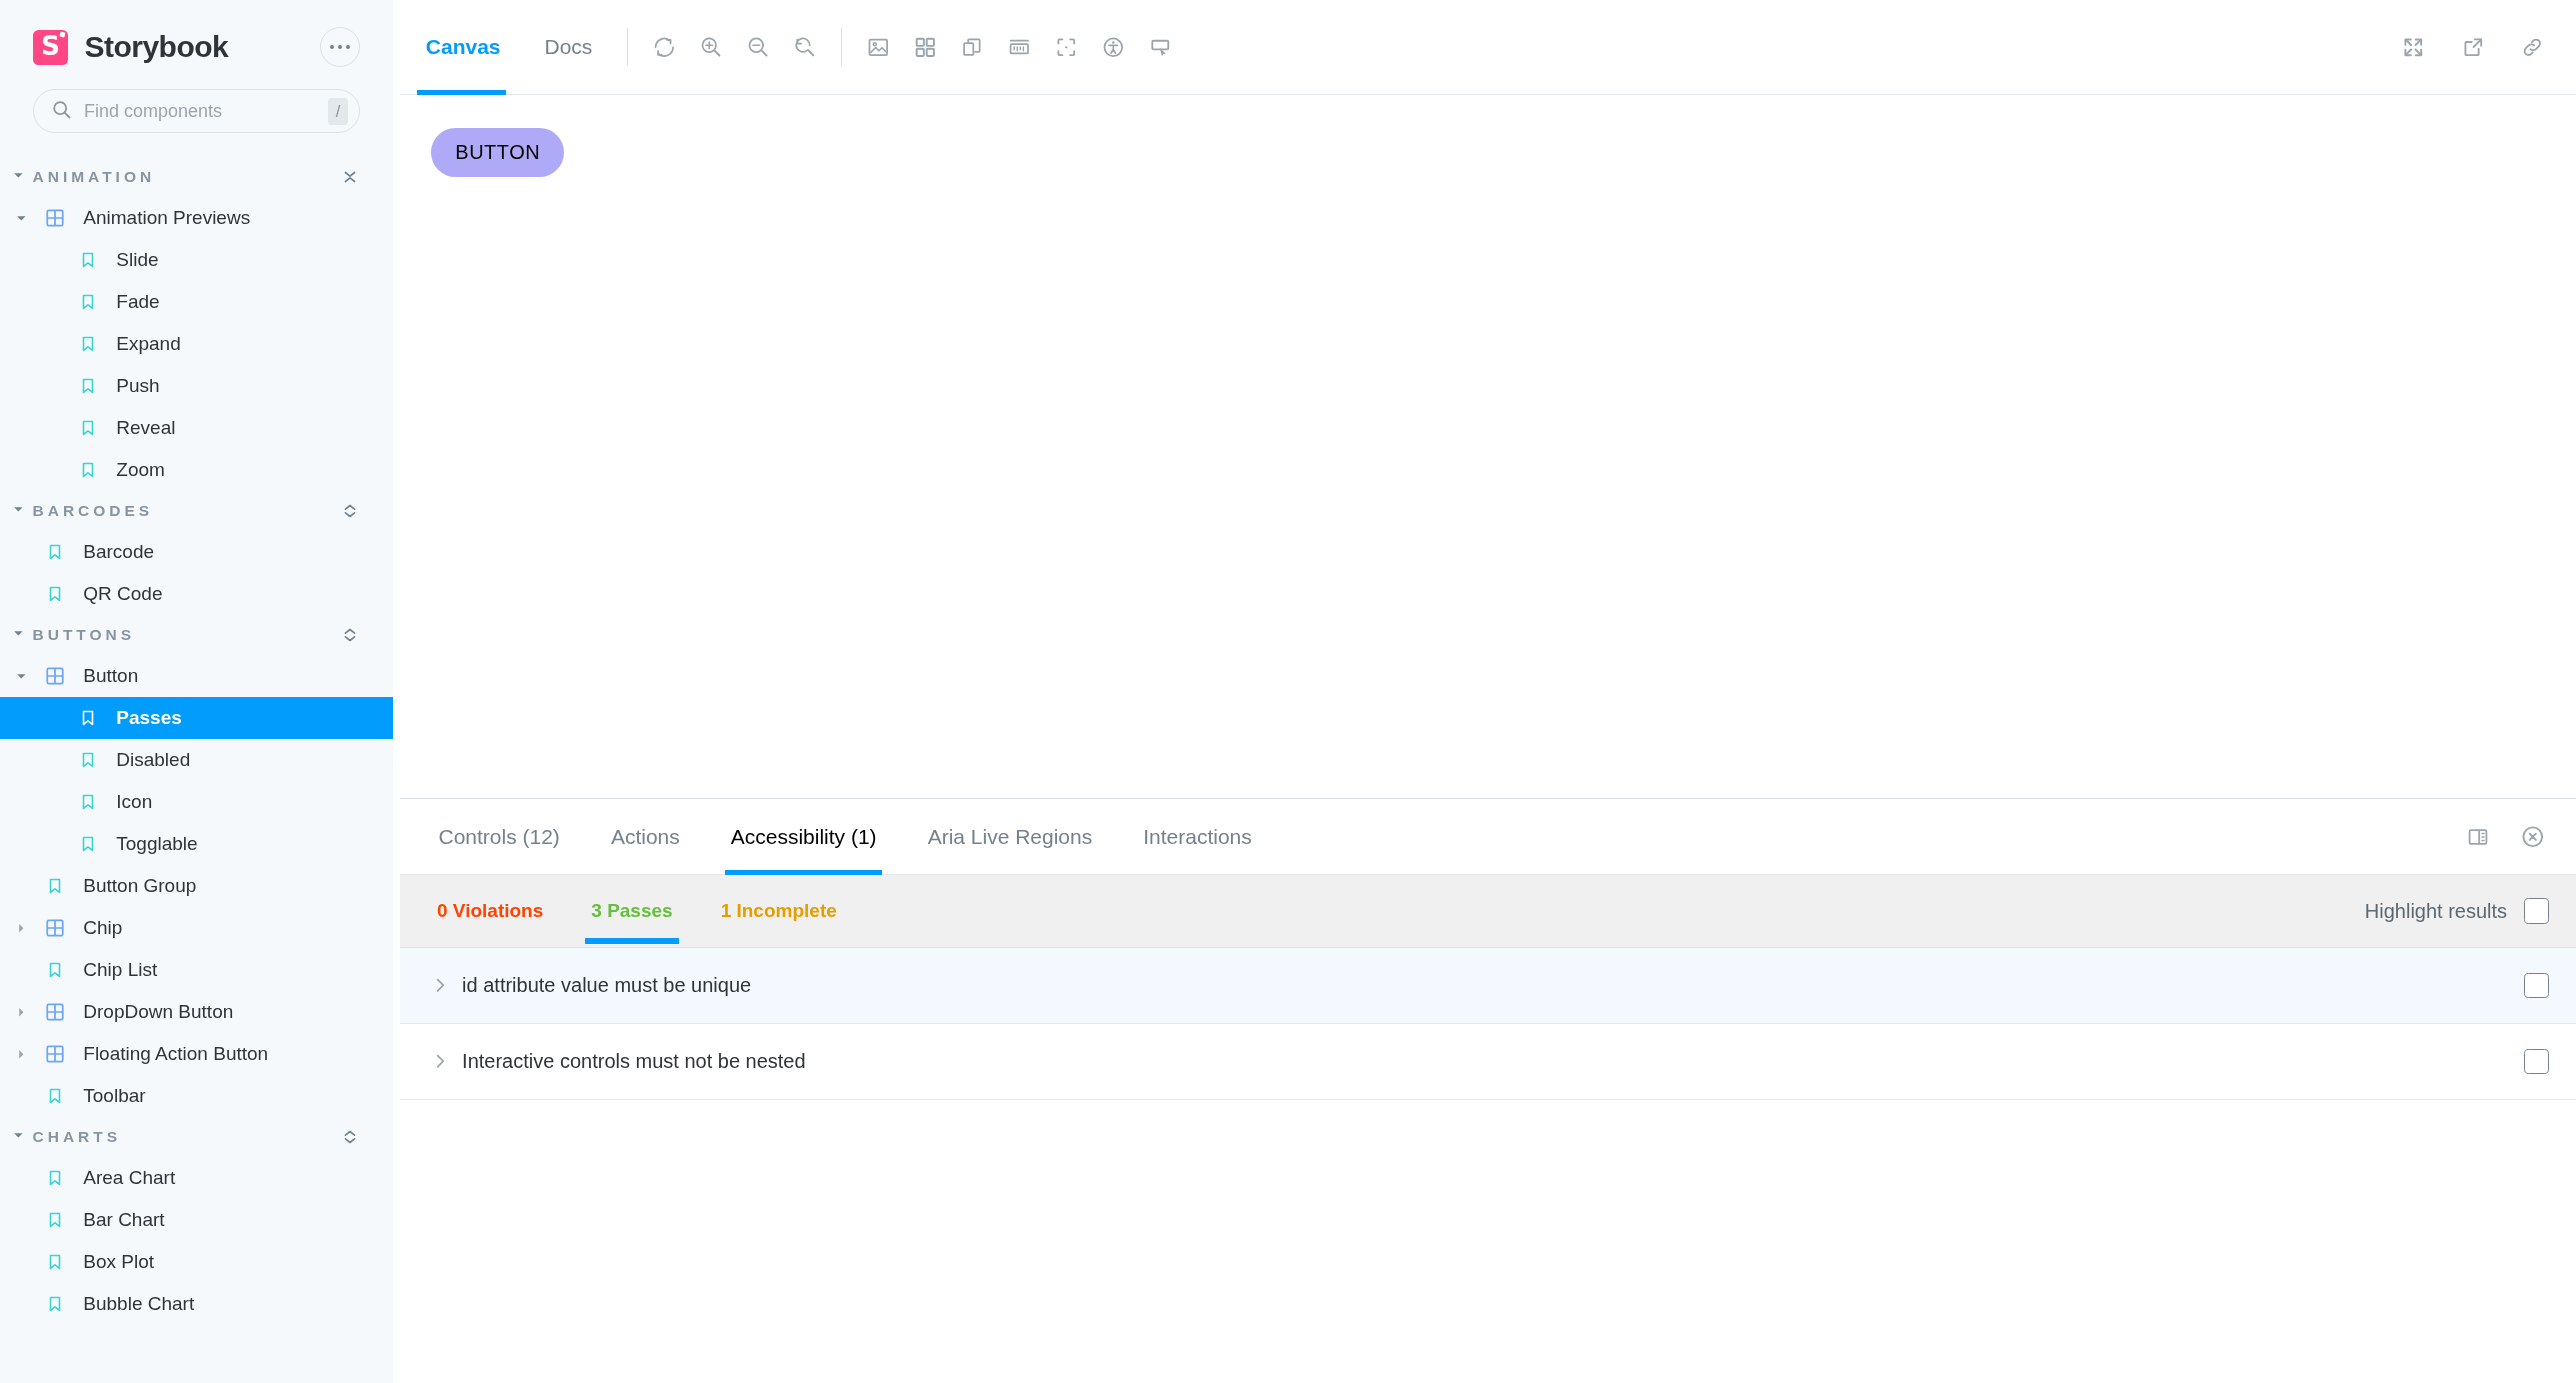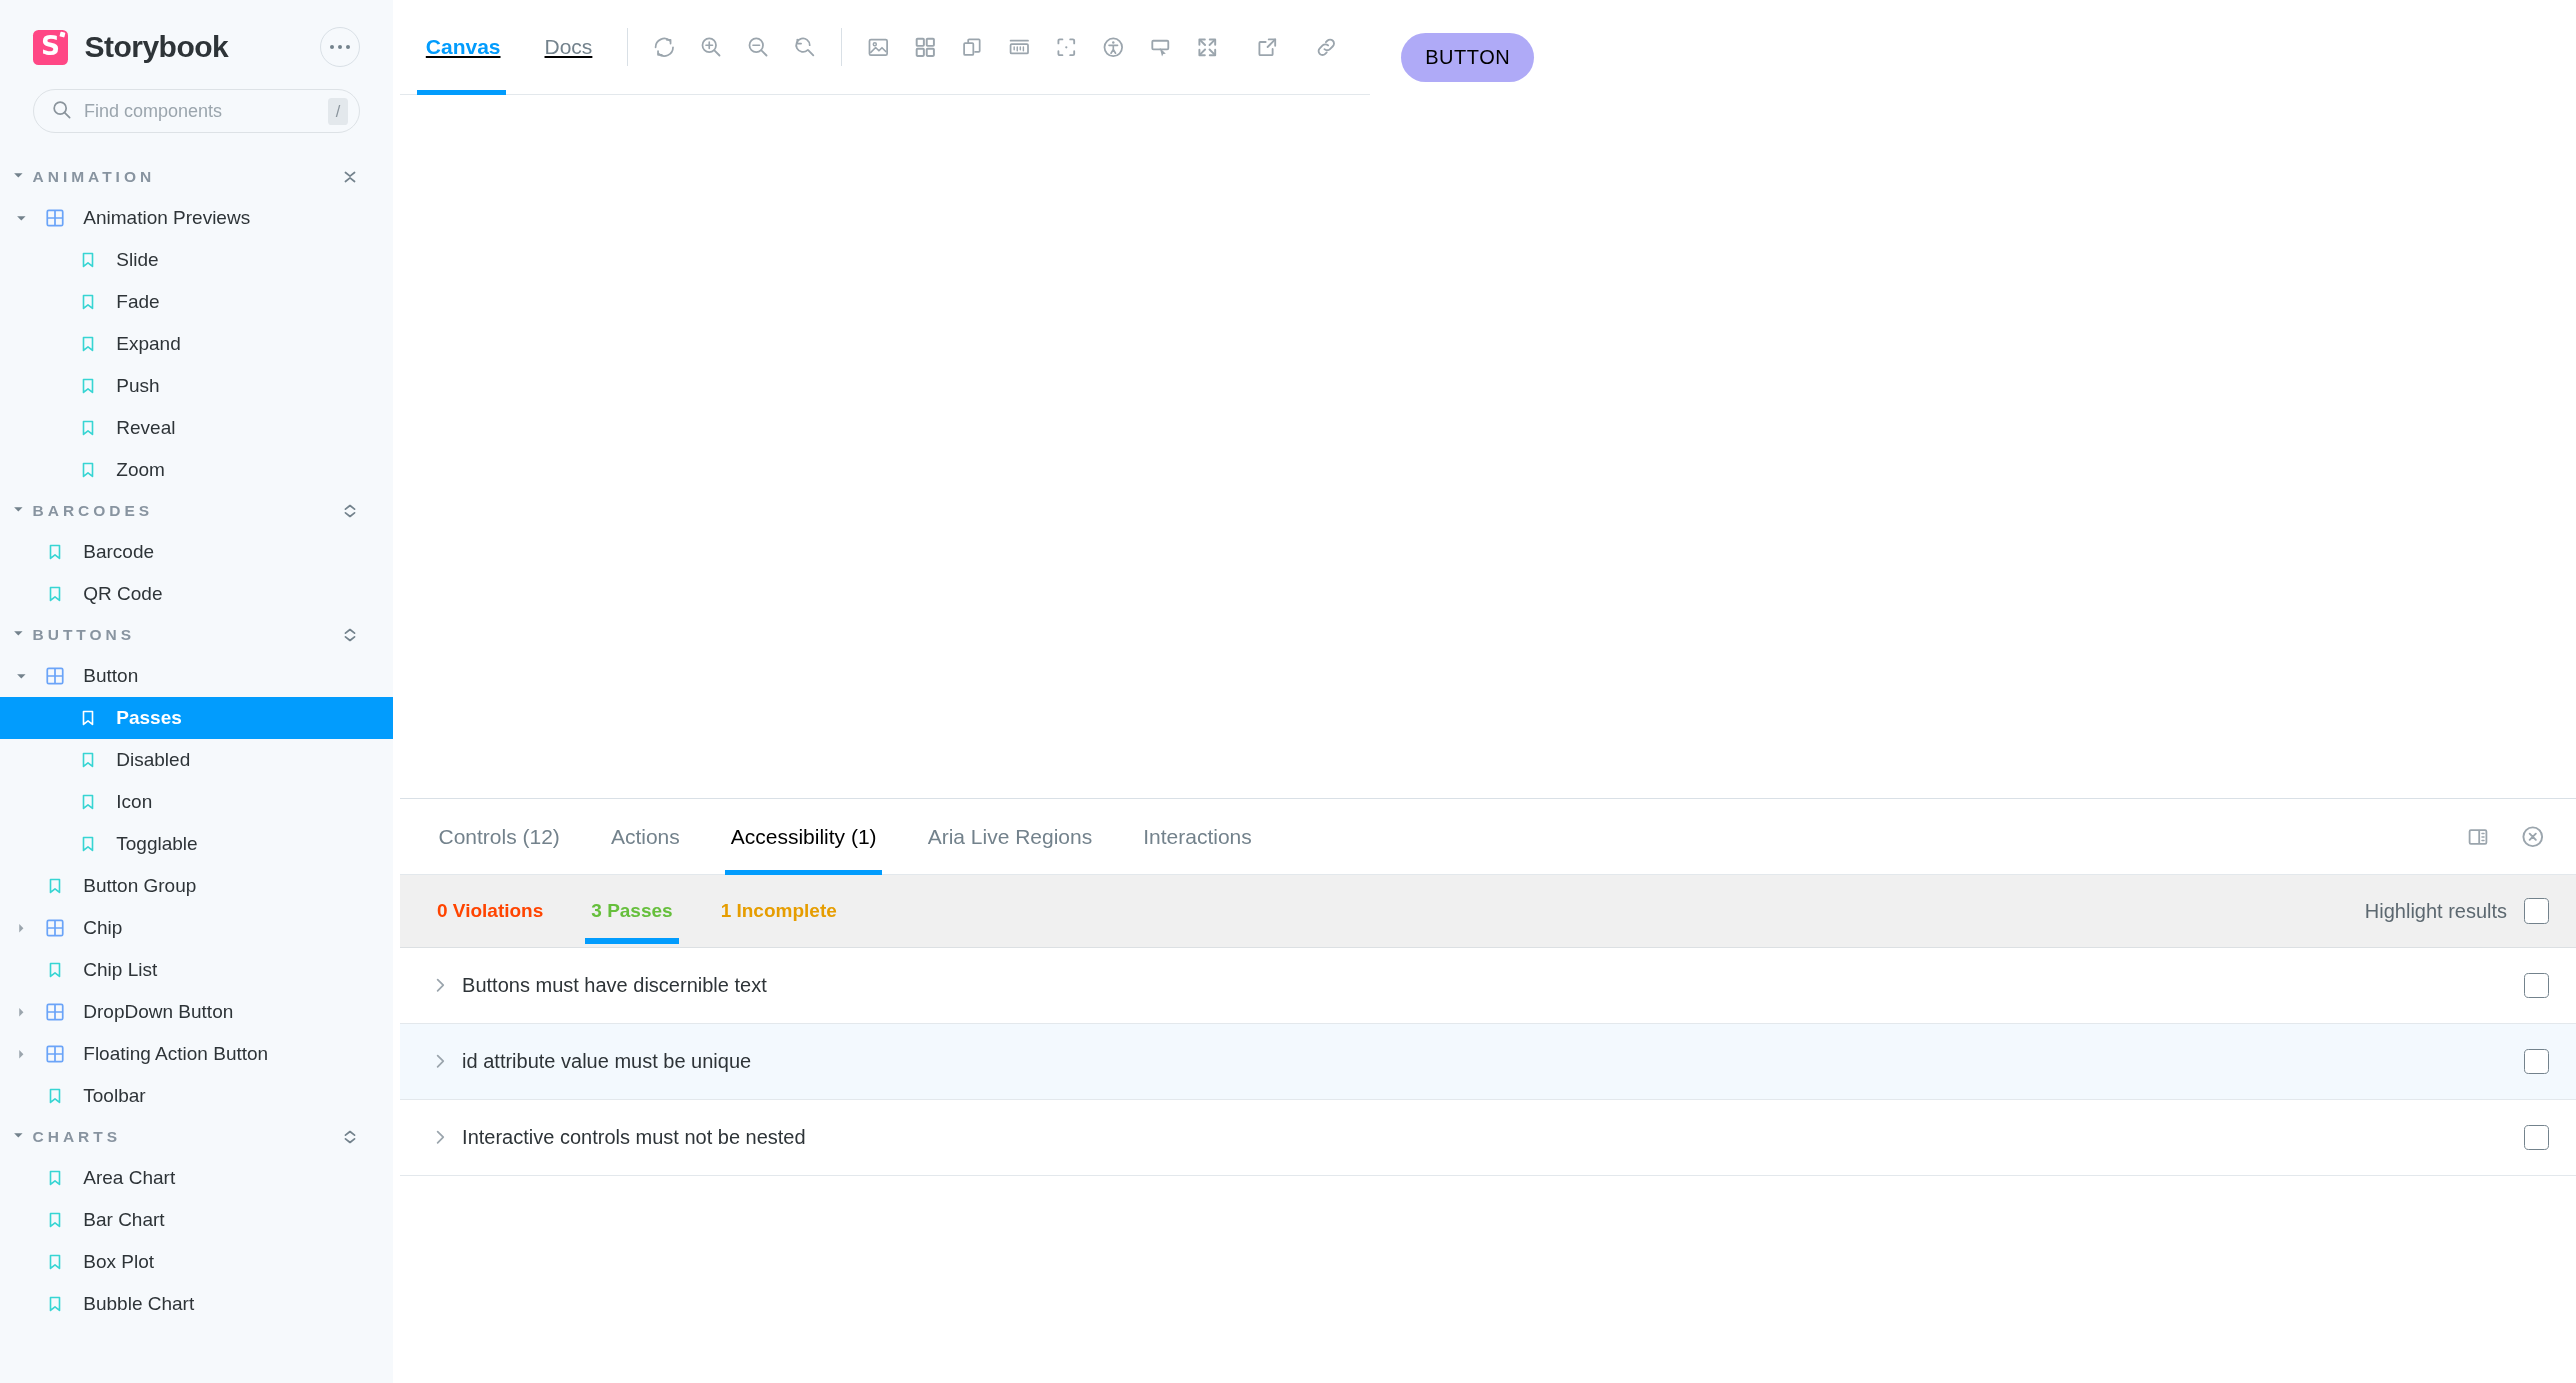--- a/index.html
+++ b/index.html
@@ -90,23 +90,23 @@
   .node.depth2 { padding-left: 42px; }
   .node.selected { background: #029CFD; }
   .node.selected .nlabel { color: #FFFFFF; font-weight: 700; }
 
   
   .main {
     flex: 1 1 auto; height: 1384px; display: flex; flex-direction: column;
     background: #FFFFFF; position: relative; overflow: hidden;
   }
   .preview-pane {
-    flex: 0 0 799px; display: flex; 
+    flex: 0 0 799px; display: flex; flex-direction: column;
     background: #FFFFFF; border-bottom: 1.8px solid #D9E0E6;
-    margin-left: 7.3px; position: relative; text-decoration: underline;
+    margin-left: 7.3px; position: relative;
   }
   .toolbar {
     height: 95px; flex: 0 0 95px;
     display: flex; align-items: center;
     border-bottom: 0.9px solid #E3E8EC; background: #FFFFFF;
     padding: 0 20px 0 0; position: relative;
   }
   .tb-tabs { display: flex; align-items: stretch; height: 95px; }
   .tb-tab {
     display: flex; align-items: center; padding: 0 22px;
@@ -666,29 +666,20 @@
             <button class="a-tab active" style="color: rgb(102, 191, 60);">3 Passes</button>
             <button class="a-tab" style="color: rgb(230, 157, 0);">1 Incomplete</button>
           </div>
         <div class="highlight-wrap">
           <span class="highlight-label">Highlight results</span>
           <span class="cbx"></span>
         </div>
       </div>
 
       <div class="results" id="results">
-          <div class="result-row">
-            <span class="row-caret">
-              <svg width="16.4" height="16.4" viewBox="0 0 16 16" fill="none">
-                <path d="M5.5 2.5L11 8l-5.5 5.5" stroke="#9BA5AD" stroke-width="1.7" stroke-linecap="round" stroke-linejoin="round"></path>
-              </svg>
-            </span>
-            <span class="row-title">Buttons must have discernible text</span>
-            <span class="cbx"></span>
-          </div>
           <div class="result-row alt">
             <span class="row-caret">
               <svg width="16.4" height="16.4" viewBox="0 0 16 16" fill="none">
                 <path d="M5.5 2.5L11 8l-5.5 5.5" stroke="#9BA5AD" stroke-width="1.7" stroke-linecap="round" stroke-linejoin="round"></path>
               </svg>
             </span>
             <span class="row-title">id attribute value must be unique</span>
             <span class="cbx"></span>
           </div>
           <div class="result-row">

